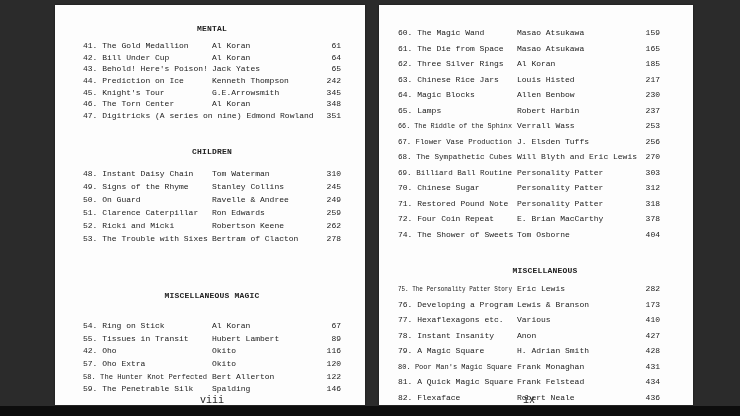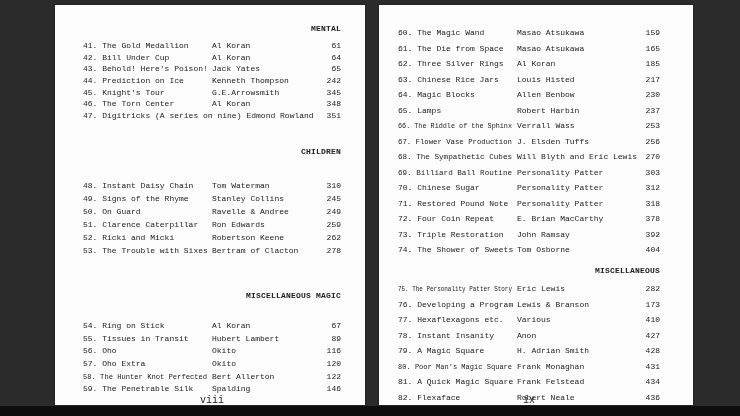--- a/index.html
+++ b/index.html
@@ -6,26 +6,26 @@
   #canvas{position:relative;width:740px;height:416px;background:#2b2b2b;overflow:hidden;
           font-family:"Liberation Mono","DejaVu Sans Mono",monospace;color:#222;}
   #bottom-bar{position:absolute;left:0;top:406px;width:740px;height:10px;background:#0d0d0d;}
   .page{position:absolute;top:5px;height:400px;background:#fdfdfd;box-shadow:0 0 2px rgba(0,0,0,.45);}
   .page-left{left:55px;width:310px;}
   .page-right{left:379px;width:314px;}
   .inner{position:relative;height:100%;}
   .page-left .inner{margin:0 24px 0 28px;}
   .page-right .inner{margin:0 33px 0 19px;}
   .heading{position:absolute;left:0;right:0;height:10px;line-height:10px;
-           font-size:8px;font-weight:bold;text-align:right;letter-spacing:.2px;white-space:nowrap;}
+           font-size:8px;font-weight:bold;text-align:center;letter-spacing:.2px;white-space:nowrap;}
   .h1{top:19px;} .h2{top:142px;} .h3{top:286px;}
   .h4{top:261px;left:32px;right:0;}
   .rows{position:absolute;left:0;right:0;font-size:8px;}
   .rows-a{top:35px;}  .rows-a .row{height:11.7px;line-height:11.7px;}
-  .rows-b{top:174px;} .rows-b .row{height:13px;line-height:13px;}
+  .rows-b{top:162px;} .rows-b .row{height:13px;line-height:13px;}
   .rows-c{top:315px;} .rows-c .row{height:12.7px;line-height:12.7px;}
   .rows-d{top:20px;}  .rows-d .row{height:15.5px;line-height:15.5px;}
   .rows-e{top:276px;} .rows-e .row{height:15.55px;line-height:15.55px;}
   .row{position:relative;white-space:nowrap;}
   .row .t{white-space:pre;}
   .row .a{position:absolute;}
   .page-left  .row .a{left:129px;}
   .page-right .row .a{left:119px;}
   .row .a.flow{position:static;margin-left:5px;}
   .row .p{position:absolute;right:0;}
@@ -55,21 +55,21 @@
           <div class="row"><span class="t">49. Signs of the Rhyme</span><span class="a">Stanley Collins</span><span class="p">245</span></div>
           <div class="row"><span class="t">50. On Guard</span><span class="a">Ravelle &amp; Andree</span><span class="p">249</span></div>
           <div class="row"><span class="t">51. Clarence Caterpillar</span><span class="a">Ron Edwards</span><span class="p">259</span></div>
           <div class="row"><span class="t">52. Ricki and Micki</span><span class="a">Robertson Keene</span><span class="p">262</span></div>
           <div class="row"><span class="t">53. The Trouble with Sixes</span><span class="a">Bertram of Clacton</span><span class="p">278</span></div>
         </div>
       <div class="heading h3">MISCELLANEOUS MAGIC</div>
       <div class="rows rows-c">
           <div class="row"><span class="t">54. Ring on Stick</span><span class="a">Al Koran</span><span class="p">67</span></div>
           <div class="row"><span class="t">55. Tissues in Transit</span><span class="a">Hubert Lambert</span><span class="p">89</span></div>
-          <div class="row"><span class="t">56. Oho</span><span class="a">Okito</span><span class="p">116</span></div>
+          <div class="row"><span class="t">42. Oho</span><span class="a">Okito</span><span class="p">116</span></div>
           <div class="row"><span class="t">57. Oho Extra</span><span class="a">Okito</span><span class="p">120</span></div>
           <div class="row"><span class="t" style="display: inline-block; transform-origin: 0px 50%; transform: scaleX(0.891);">58. The Hunter Knot Perfected</span><span class="a">Bert Allerton</span><span class="p">122</span></div>
           <div class="row"><span class="t">59. The Penetrable Silk</span><span class="a">Spalding</span><span class="p">146</span></div>
         </div>
       <div class="footer">viii</div>
     </div>
   </div>
 
   <div class="page page-right">
     <div class="inner">
@@ -80,21 +80,20 @@
           <div class="row"><span class="t">63. Chinese Rice Jars</span><span class="a">Louis Histed</span><span class="p">217</span></div>
           <div class="row"><span class="t">64. Magic Blocks</span><span class="a">Allen Benbow</span><span class="p">230</span></div>
           <div class="row"><span class="t">65. Lamps</span><span class="a">Robert Harbin</span><span class="p">237</span></div>
           <div class="row"><span class="t" style="display: inline-block; transform-origin: 0px 50%; transform: scaleX(0.848);">66. The Riddle of the Sphinx</span><span class="a">Verrall Wass</span><span class="p">253</span></div>
           <div class="row"><span class="t" style="display: inline-block; transform-origin: 0px 50%; transform: scaleX(0.913);">67. Flower Vase Production</span><span class="a">J. Elsden Tuffs</span><span class="p">256</span></div>
           <div class="row"><span class="t" style="display: inline-block; transform-origin: 0px 50%; transform: scaleX(0.95);">68. The Sympathetic Cubes</span><span class="a">Will Blyth and Eric Lewis</span><span class="p">270</span></div>
           <div class="row"><span class="t" style="display: inline-block; transform-origin: 0px 50%; transform: scaleX(0.95);">69. Billiard Ball Routine</span><span class="a">Personality Patter</span><span class="p">303</span></div>
           <div class="row"><span class="t">70. Chinese Sugar</span><span class="a">Personality Patter</span><span class="p">312</span></div>
           <div class="row"><span class="t">71. Restored Pound Note</span><span class="a">Personality Patter</span><span class="p">318</span></div>
           <div class="row"><span class="t">72. Four Coin Repeat</span><span class="a">E. Brian MacCarthy</span><span class="p">378</span></div>
-          <div class="row"><span class="t">73. Triple Restoration</span><span class="a">John Ramsay</span><span class="p">392</span></div>
           <div class="row"><span class="t">74. The Shower of Sweets</span><span class="a">Tom Osborne</span><span class="p">404</span></div>
         </div>
       <div class="heading h4">MISCELLANEOUS</div>
       <div class="rows rows-e">
           <div class="row"><span class="t" style="display: inline-block; transform-origin: 0px 50%; transform: scaleX(0.742);">75. The Personality Patter Story</span><span class="a">Eric Lewis</span><span class="p">282</span></div>
           <div class="row"><span class="t">76. Developing a Program</span><span class="a">Lewis &amp; Branson</span><span class="p">173</span></div>
           <div class="row"><span class="t">77. Hexaflexagons etc.</span><span class="a">Various</span><span class="p">410</span></div>
           <div class="row"><span class="t">78. Instant Insanity</span><span class="a">Anon</span><span class="p">427</span></div>
           <div class="row"><span class="t">79. A Magic Square</span><span class="a">H. Adrian Smith</span><span class="p">428</span></div>
           <div class="row"><span class="t" style="display: inline-block; transform-origin: 0px 50%; transform: scaleX(0.88);">80. Poor Man's Magic Square</span><span class="a">Frank Monaghan</span><span class="p">431</span></div>

